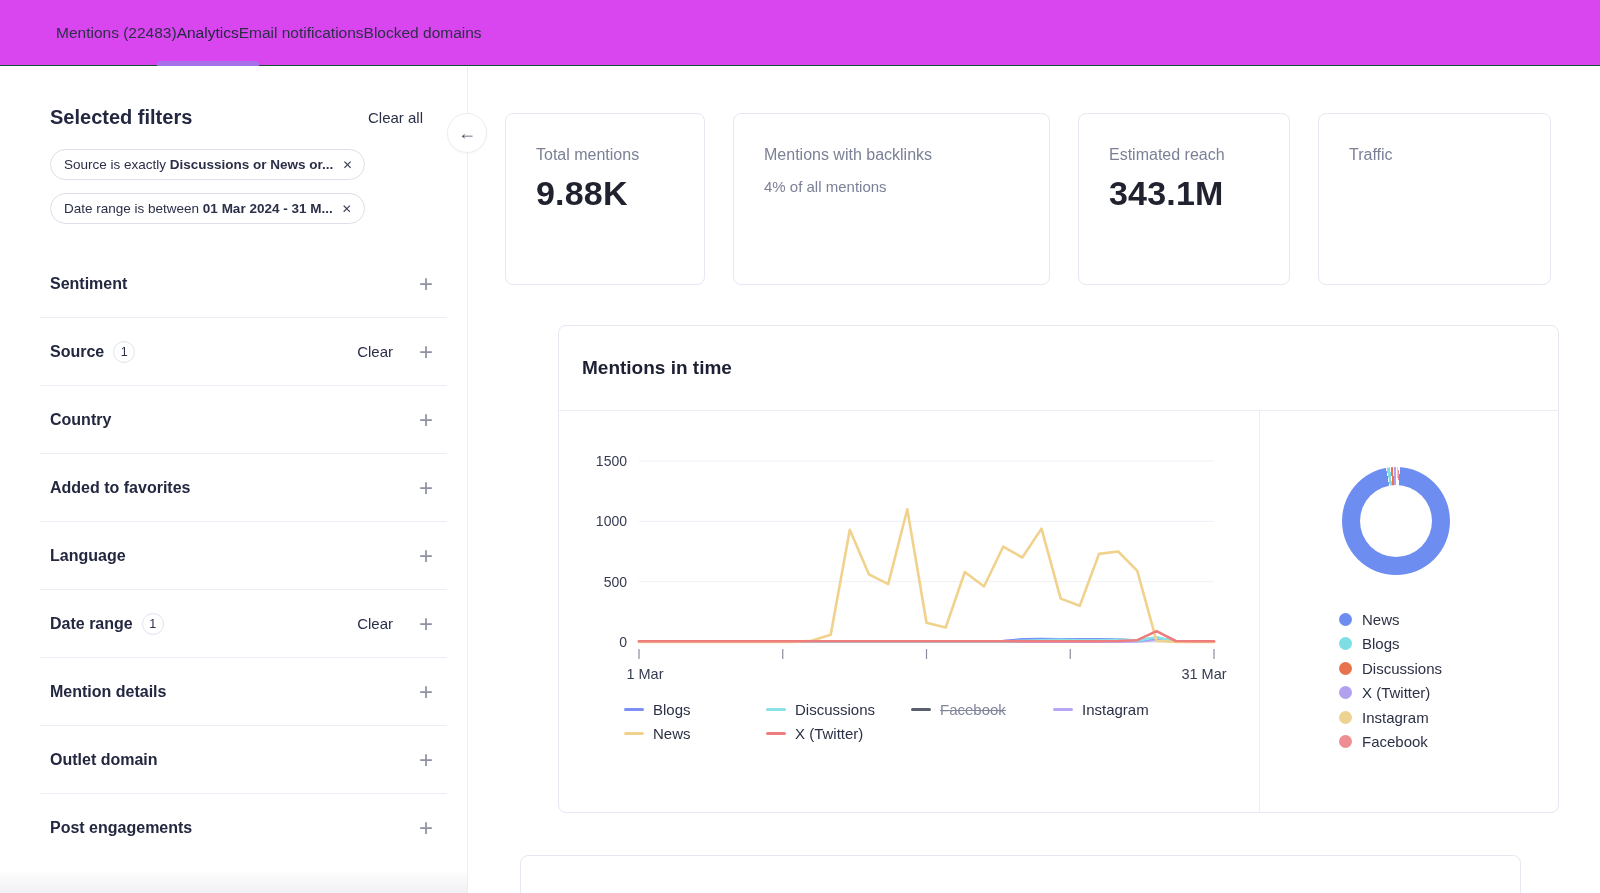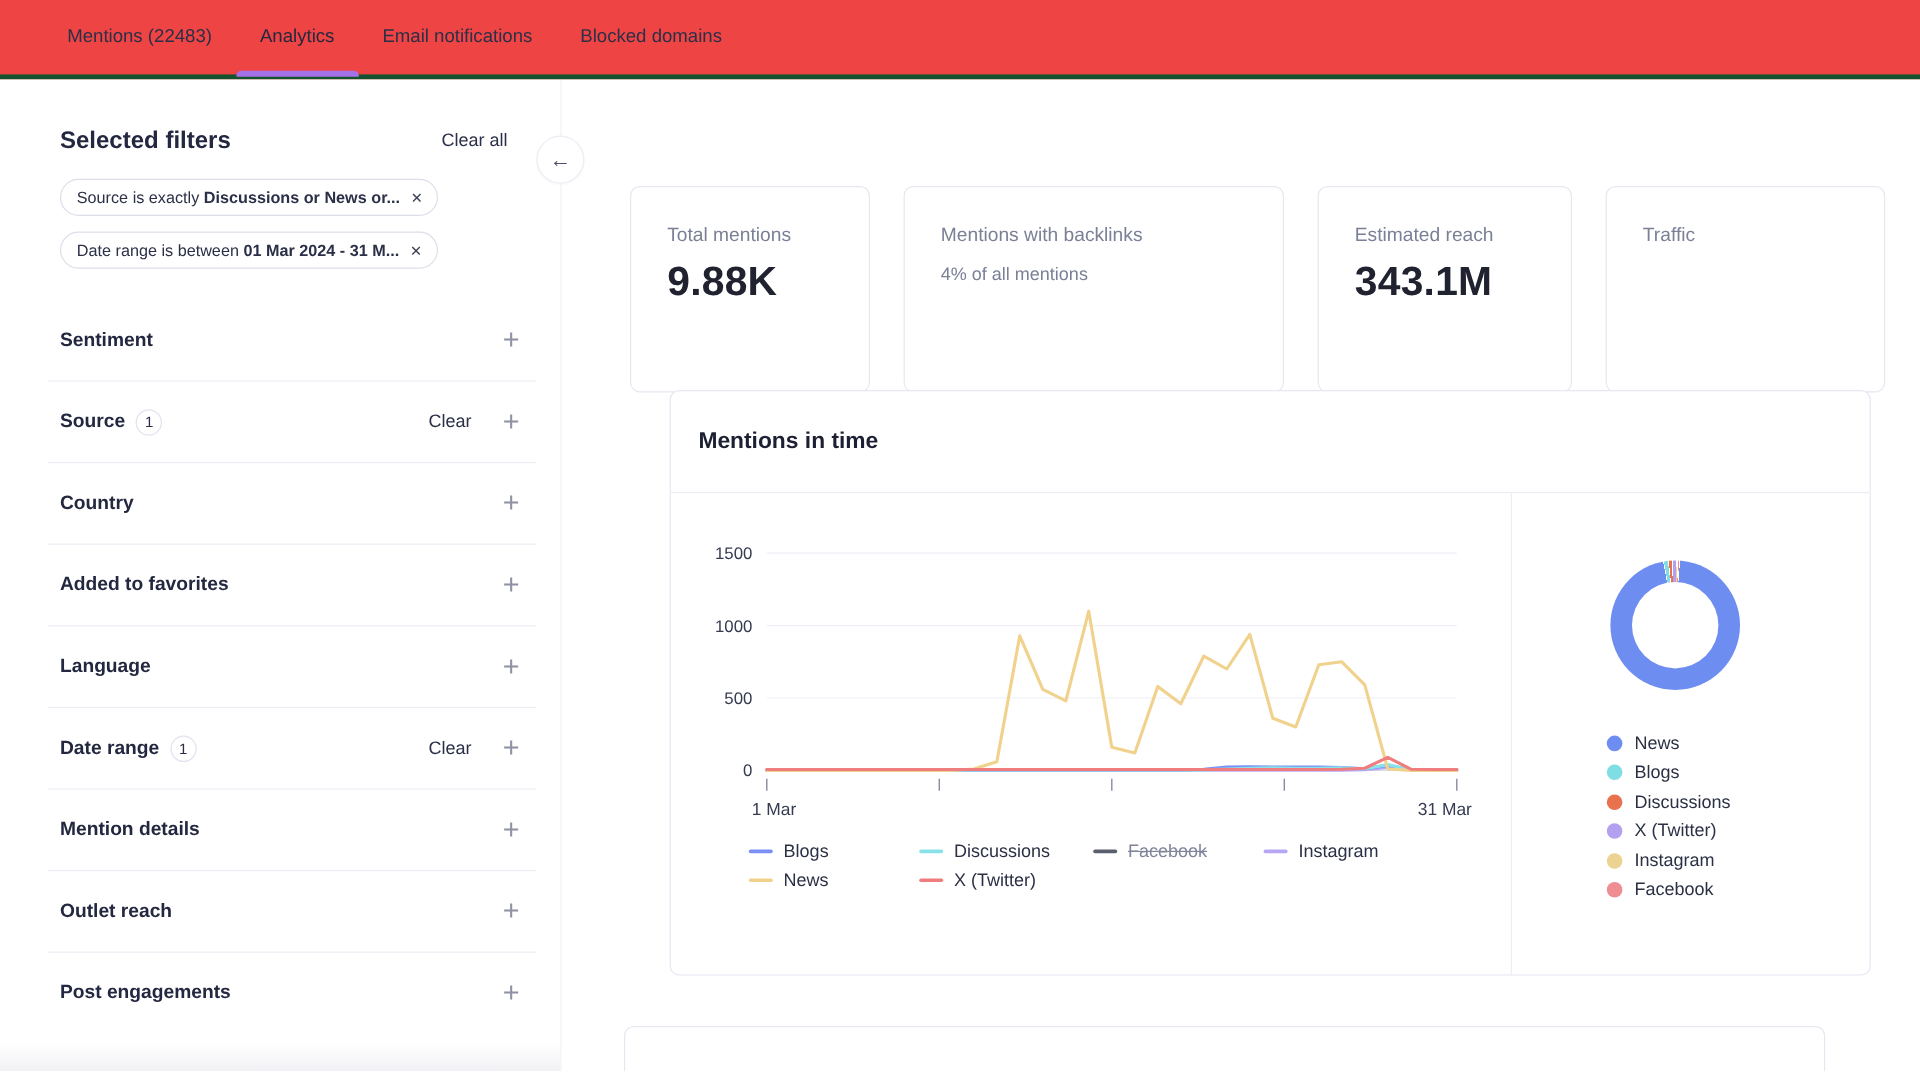--- a/index.html
+++ b/index.html
@@ -1,22 +1,22 @@
 <!DOCTYPE html>
 <html><head>
 <meta charset="utf-8">
 <style>
   * { margin:0; padding:0; box-sizing:border-box; }
   html,body { background:#fff; }
   body { font-family:"Liberation Sans", sans-serif; color:#262b45; }
   .app { position:relative; width:1600px; height:893px; background:#fff; overflow:hidden; }
 
   
-  .tabbar { position:absolute; left:0; top:0; right:0; height:66px; border-bottom:4px solid #14532d;
-            display:flex; align-items:center; padding-left:56px; gap:40px; background:#ef4444; z-index:5; }
+  .tabbar { position:absolute; left:0; top:0; right:0; height:66px; border-bottom:1px solid #14532d;
+            display:flex; align-items:center; padding-left:56px; background:#d946ef; z-index:5; }
   .tab { font-size:15.5px; color:#2b2f47; cursor:pointer; position:relative; height:66px; display:flex; align-items:center; }
   .tab.active { color:#23273f; }
   .tab.active::after { content:""; position:absolute; left:-20px; right:-20px; bottom:0; height:5px;
                        background:#a471e8; border-radius:4px 4px 0 0; }
 
   
   .v-divider { position:absolute; left:467px; top:67px; bottom:0; width:1px; background:#edeef5; }
   .sidebar { position:absolute; left:40px; top:66px; width:407px; bottom:0; background:#fff; }
   .filters-header { display:flex; justify-content:space-between; align-items:center; margin:40px 24px 0 10px; }
   .filters-title { font-size:20px; font-weight:700; color:#23273f; }
@@ -38,21 +38,21 @@
   .sidebar-fade { position:absolute; left:0; bottom:0; width:467px; height:24px; z-index:4;
                   background:linear-gradient(180deg, rgba(243,243,246,0), #f1f1f5); }
 
   
   .collapse-btn { position:absolute; left:447px; top:113px; width:40px; height:40px; border-radius:50%;
                   background:#fff; border:1px solid #ecedf4; z-index:6; display:flex; align-items:center; justify-content:center;
                   color:#4a4f63; font-size:18px; cursor:pointer; box-shadow:0 1px 2px rgba(40,40,70,.04); }
 
   
   .main { position:absolute; left:468px; top:66px; right:0; bottom:0; background:#fff; }
-  .stats-row { position:absolute; left:57px; top:47px; display:flex; gap:28px;margin-top:42px; }
+  .stats-row { position:absolute; left:37px; top:47px; display:flex; gap:28px; }
   .stat-card { height:172px; border:1px solid #e6e8f1; border-radius:8px; background:#fff; padding:32px 30px; }
   .stat-card.w1{width:200px} .stat-card.w2{width:317px} .stat-card.w3{width:212px} .stat-card.w4{width:233px}
   .stat-label { font-size:16px; color:#7b8096; }
   .stat-value { margin-top:10px; font-size:34px; font-weight:600; color:#20232f; letter-spacing:.2px; }
   .stat-sub { margin-top:14px; font-size:15px; color:#7b8096; }
 
   .mit-card { position:absolute; left:52px; top:259px; width:1001px; height:488px;
               border:1px solid #e6e8f1; border-radius:8px; background:#fff;margin-left:38px; }
   .mit-header { height:85px; display:flex; align-items:center; padding-left:23px; border-bottom:1px solid #edeef5; }
   .mit-title { font-size:19px; font-weight:600; color:#1d2033; }
@@ -146,21 +146,21 @@
         <span class="f-spacer"></span>
         <span class="f-clear">Clear</span>
         <span class="f-plus">+</span>
       </div>
       <div class="f-row">
         <span class="f-label">Mention details</span>
         <span class="f-spacer"></span>
         <span class="f-plus">+</span>
       </div>
       <div class="f-row">
-        <span class="f-label">Outlet reach</span>
+        <span class="f-label">Outlet domain</span>
         <span class="f-spacer"></span>
         <span class="f-plus">+</span>
       </div>
       <div class="f-row">
         <span class="f-label">Post engagements</span>
         <span class="f-spacer"></span>
         <span class="f-plus">+</span>
       </div>
     </div>
   </div>

